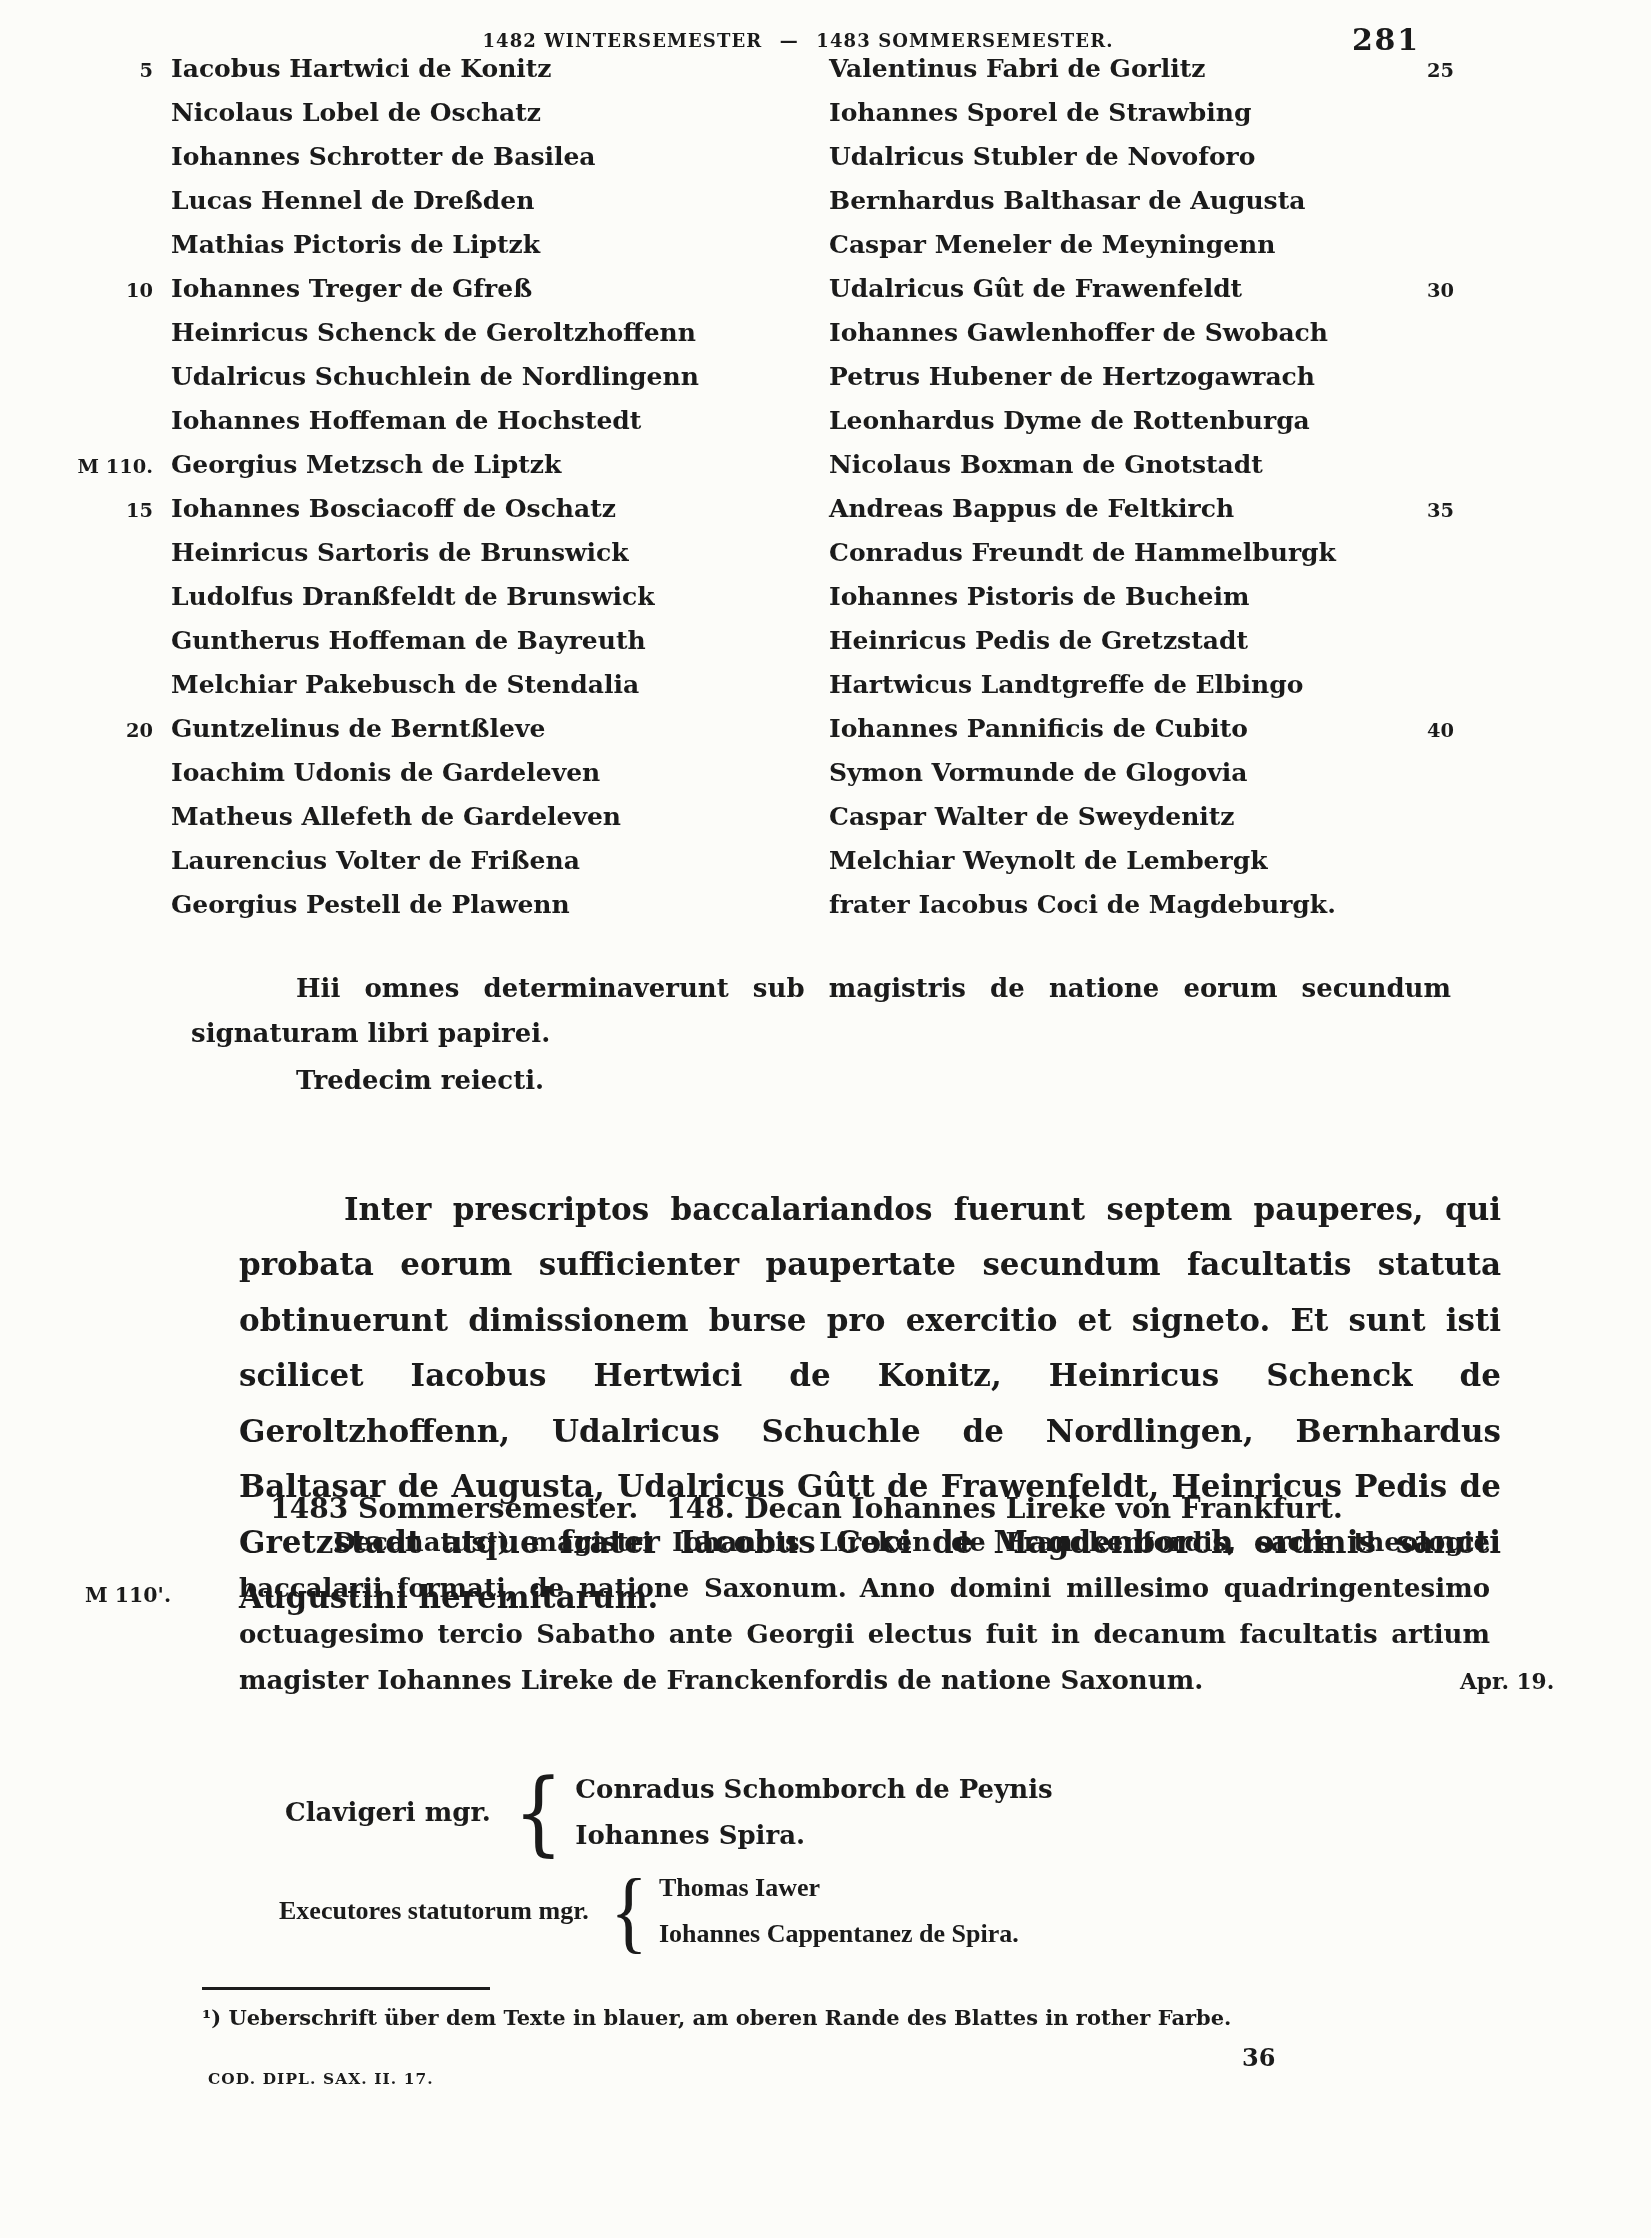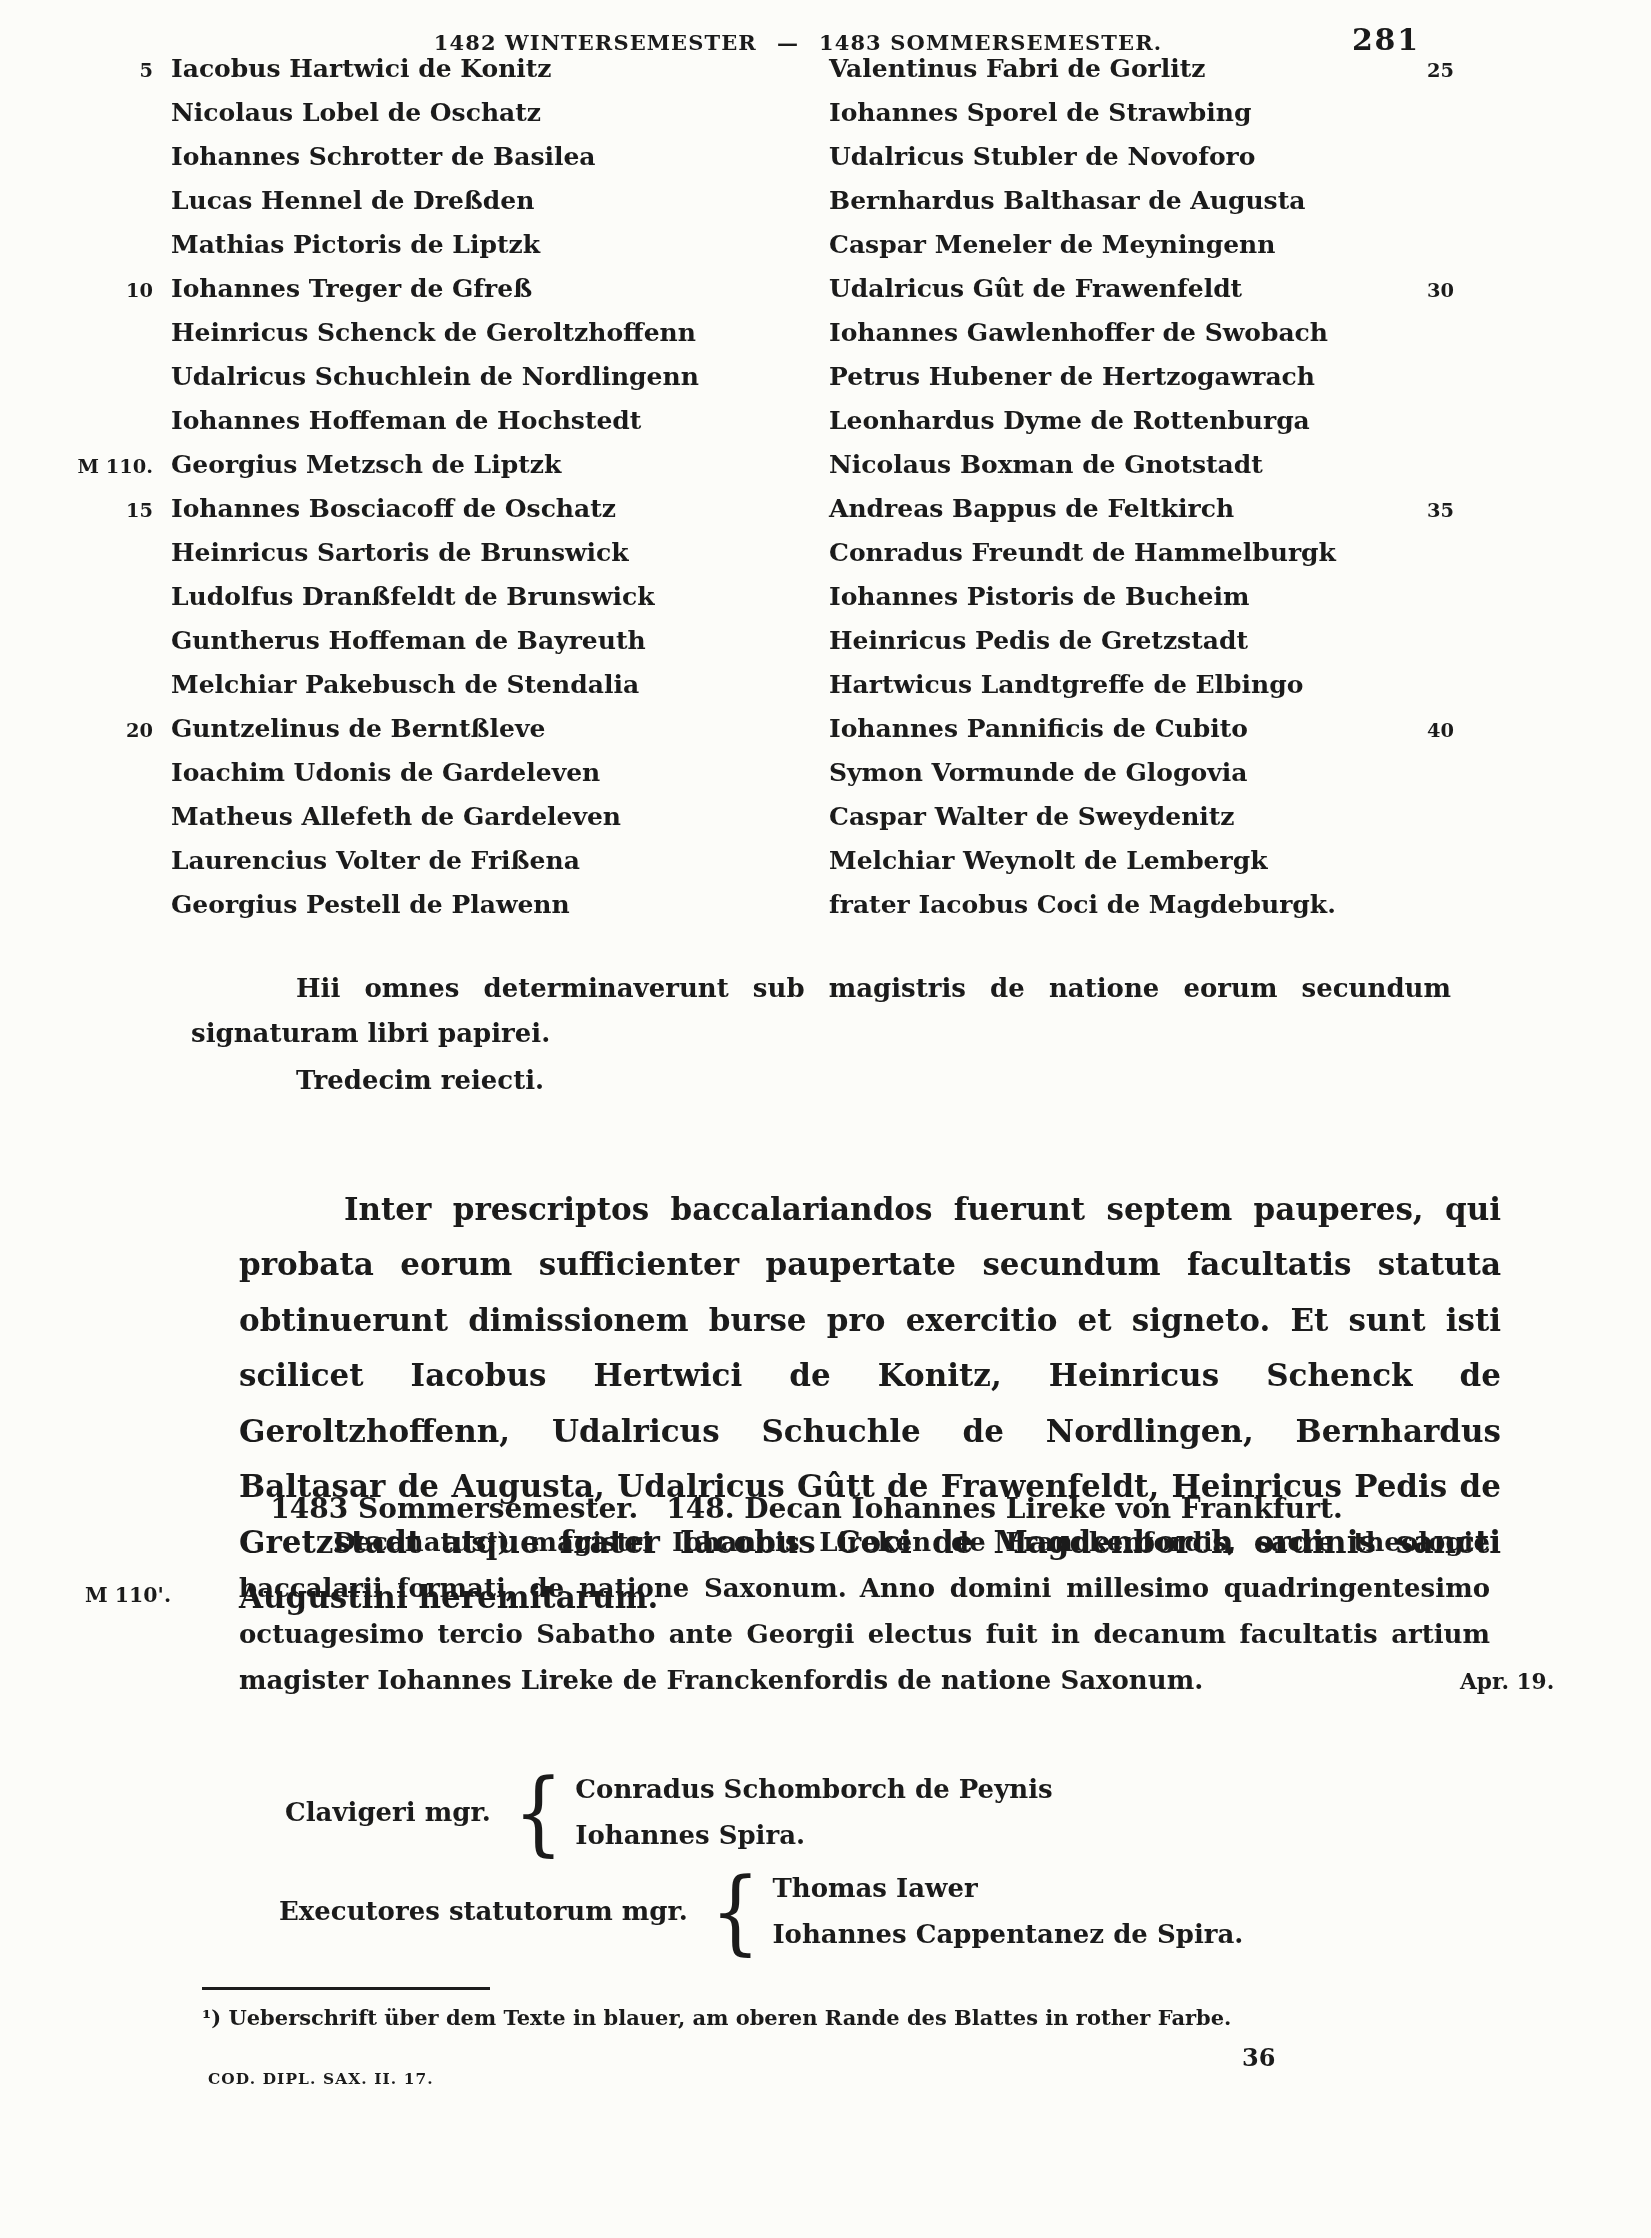--- a/index.html
+++ b/index.html
@@ -8,21 +8,21 @@
     width:1651px;
     height:2239px;
     background:#fcfcf9;
     font-family:"DejaVu Serif", serif;
     color:#1b1b1b;
     overflow:hidden;
   }
   
   .running-head {
     position:absolute; top:30px; left:0; width:1596px;
-    text-align:center; font-size:21px; font-weight:700; letter-spacing:1.1px;
+    text-align:center; font-size:18px; font-weight:700; letter-spacing:1.1px;
   }
   .page-num {
     position:absolute; top:21.7px; left:1352px;
     font-size:30px; font-weight:700; letter-spacing:1.7px;
   }
   
   .name-list { position:absolute; top:54px; left:0; width:100%; }
   .col { position:absolute; top:0; }
   .col-left  { left:57px;  width:718px; }
   .col-right { left:829px; width:718px; }
@@ -44,21 +44,21 @@
     position:absolute; top:1492px; left:0; width:1613px; margin:0;
     text-align:center; font-size:28px; font-weight:700;
   }
   
   .margin-note { position:absolute; font-weight:700; white-space:nowrap; }
   .folio2 { left:85px;  top:1583px; font-size:20.5px; }
   .mdate  { left:1460px; top:1669px; font-size:21.7px; }
   
   .brace-group { position:absolute; display:flex; align-items:center; font-size:26px; font-weight:700; white-space:nowrap; }
   .clavigeri  { top:1766px; left:285px; }
-  .executores { top:1865px; left:279px; }
+  .executores { top:1865px; left:279px;font-family:Liberation Serif, serif; }
   .bg-label { margin-right:18px; }
   .brace { font-size:92px; font-weight:400; line-height:0.95; transform:scaleX(0.85); }
   .bg-items { display:flex; flex-direction:column; margin-left:8px; line-height:1.78; }
   
   .footnote-rule { position:absolute; top:1987px; left:202px; width:288px; height:2.8px; background:#1d1d1d; }
   .footnote { position:absolute; top:2005px; left:202px; width:1208px; margin:0; font-size:21px; font-weight:700; }
   .footer-sig { position:absolute; top:2070px; left:208px; font-size:15.4px; font-weight:700; letter-spacing:1.1px; }
   .sheet-num  { position:absolute; top:2043px; left:1242px; font-size:24px; font-weight:700; }
 </style>
 </head>

